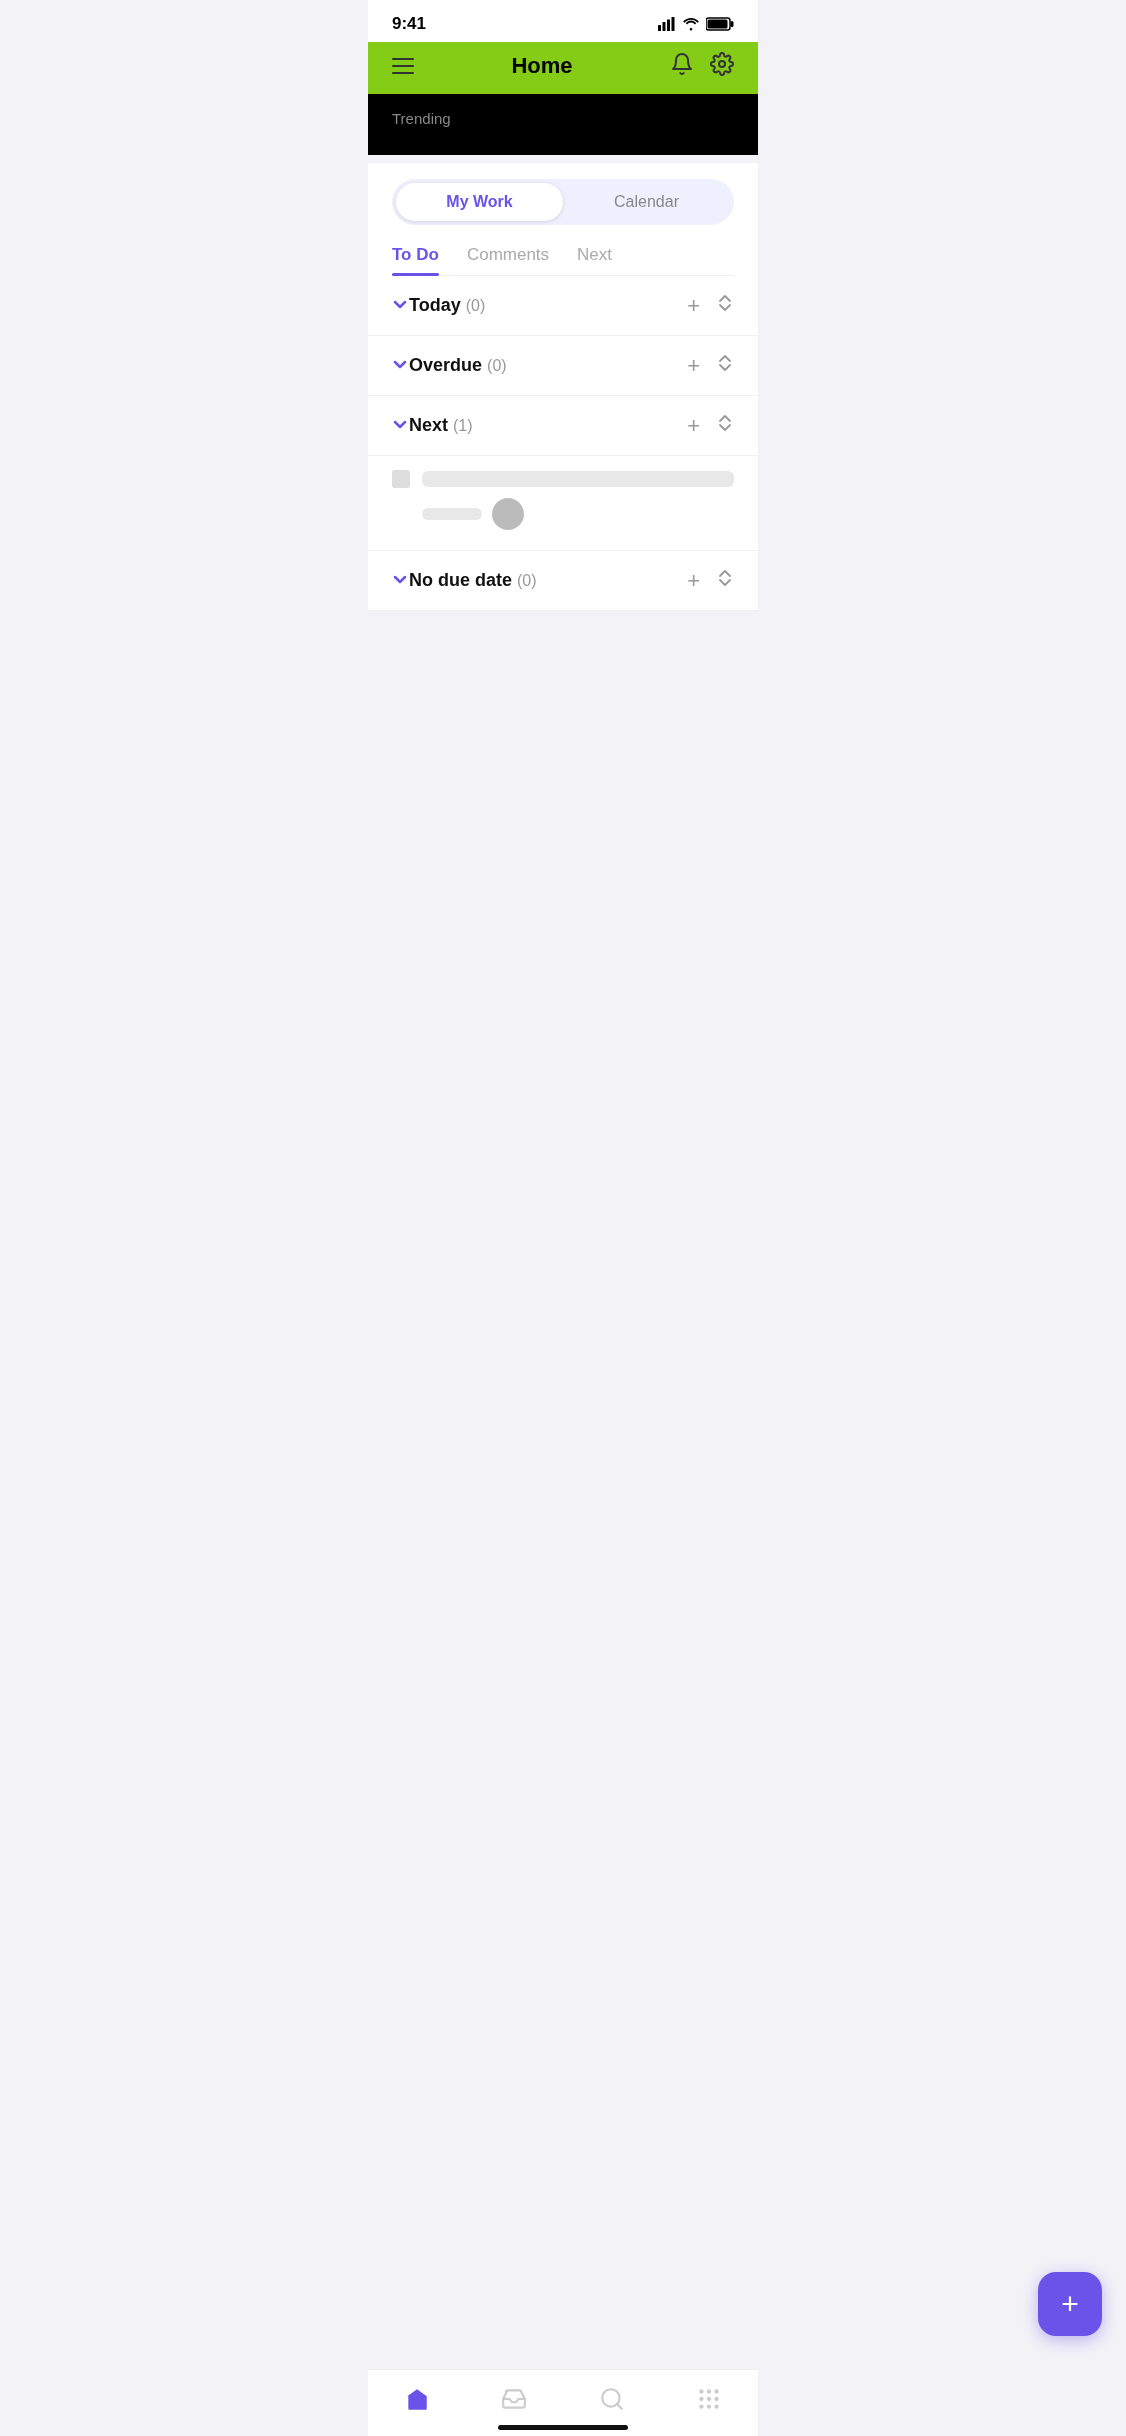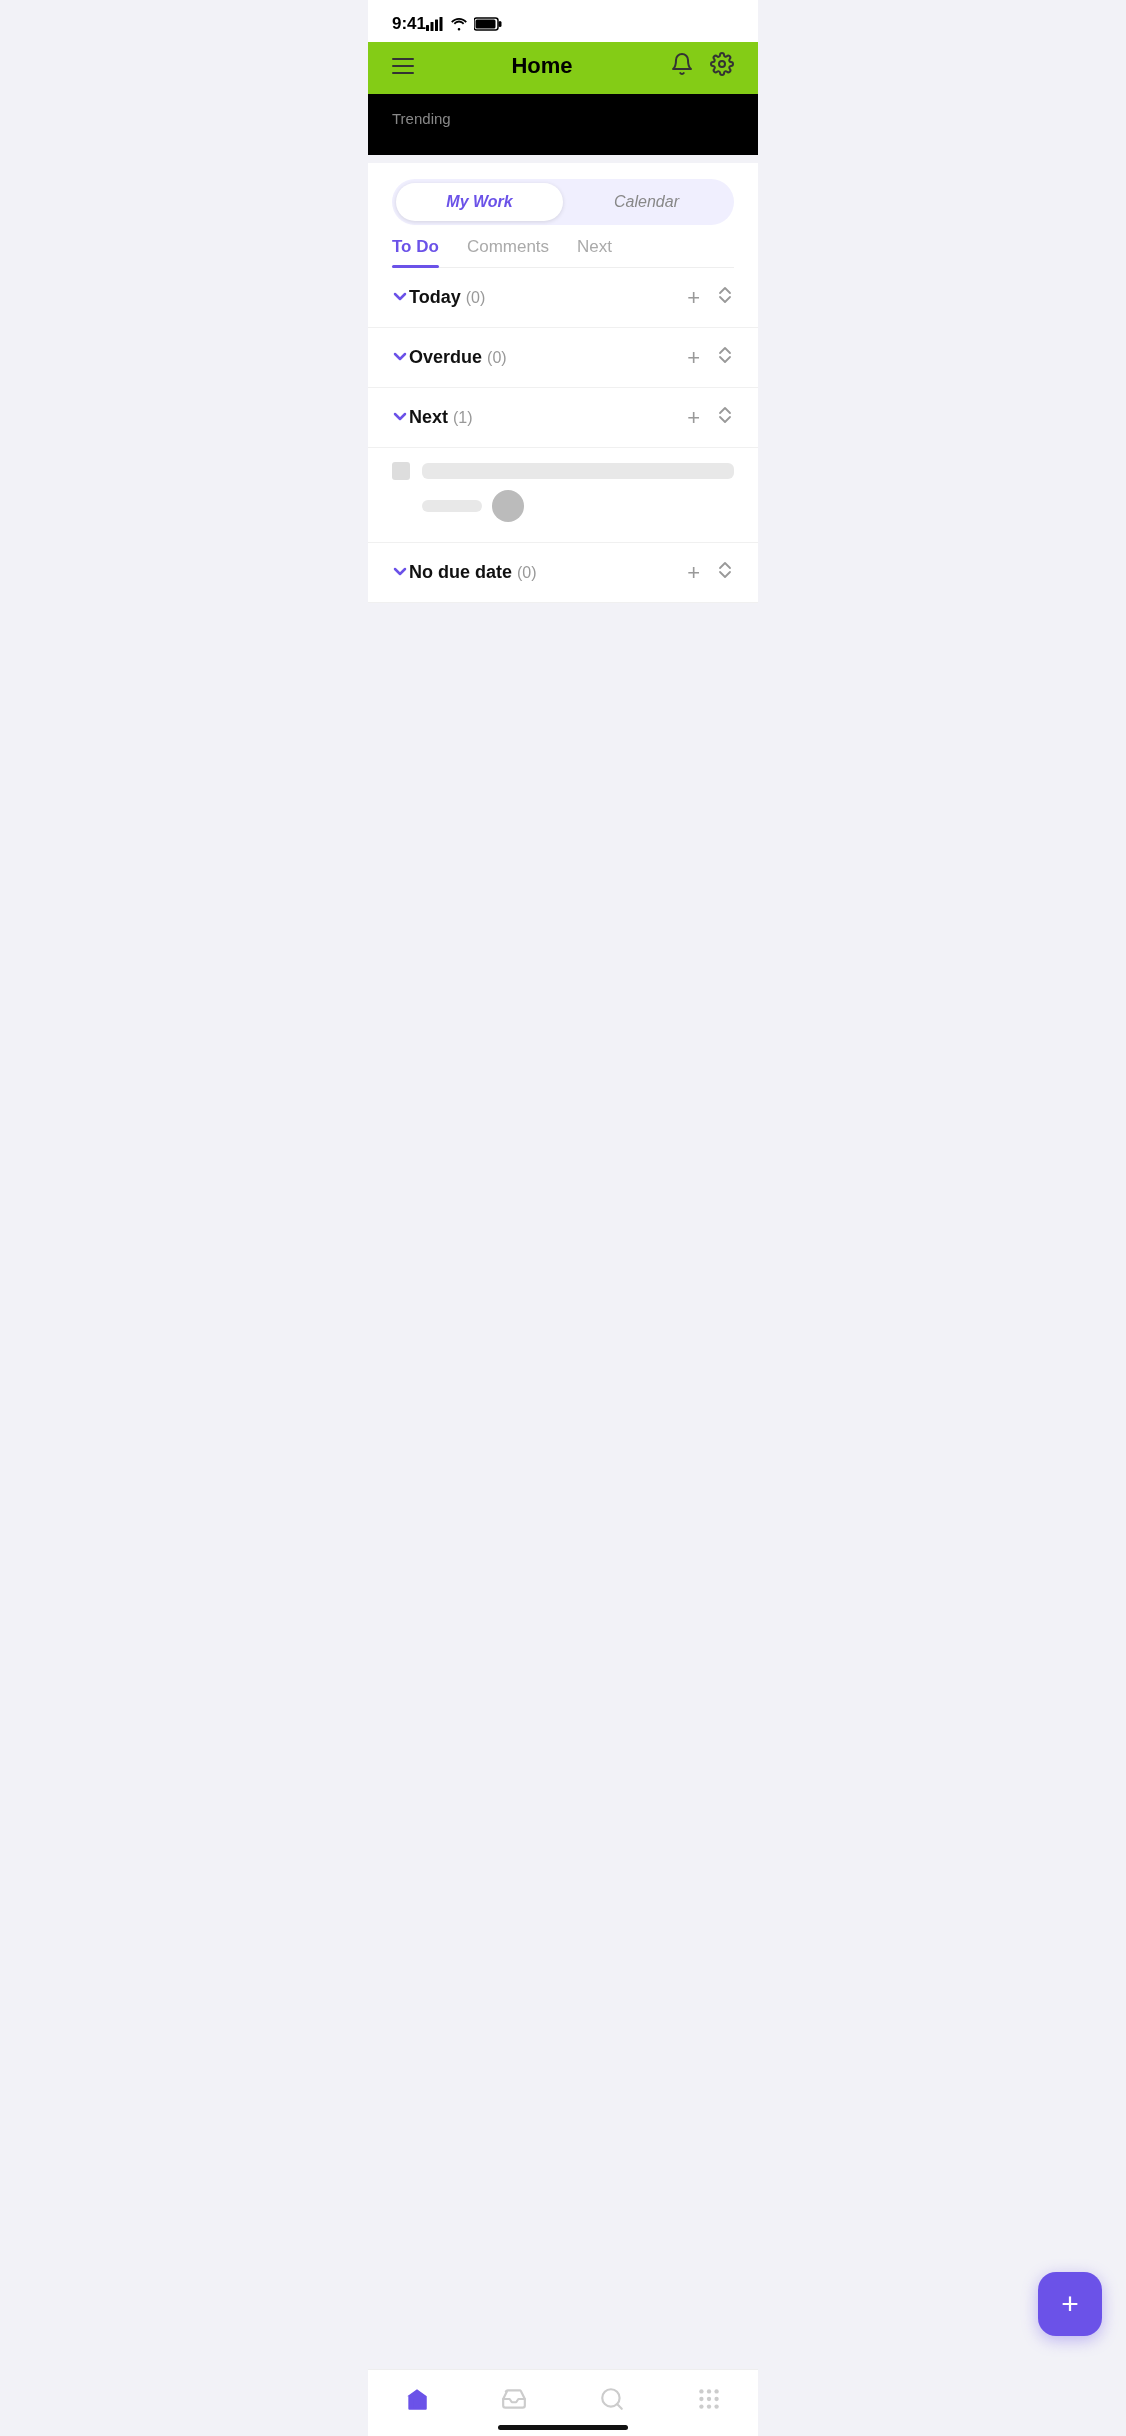--- a/index.html
+++ b/index.html
@@ -10,20 +10,21 @@
       width: 390px;
       min-height: 844px;
       margin: 0 auto;
       position: relative;
       overflow-x: hidden;
     }
 
     
     .status-bar {
       display: flex;
+      justify-content: space-between;
       align-items: center;
       padding: 14px 24px 8px;
       background: #fff;
     }
     .status-time {
       font-size: 17px;
       font-weight: 600;
       color: #000;
     }
     .status-icons {
@@ -97,22 +98,21 @@
       background: #fff;
       padding: 16px 24px 0;
     }
 
     
     .switcher {
       display: flex;
       background: #f0effe;
       border-radius: 30px;
       padding: 4px;
-      margin-bottom: 12px;
-      font-style: italic;
+      margin-bottom: 20px;
     }
     .switcher-btn {
       flex: 1;
       text-align: center;
       padding: 10px 0;
       border-radius: 26px;
       font-size: 16px;
       font-weight: 500;
       cursor: pointer;
       color: #888;

